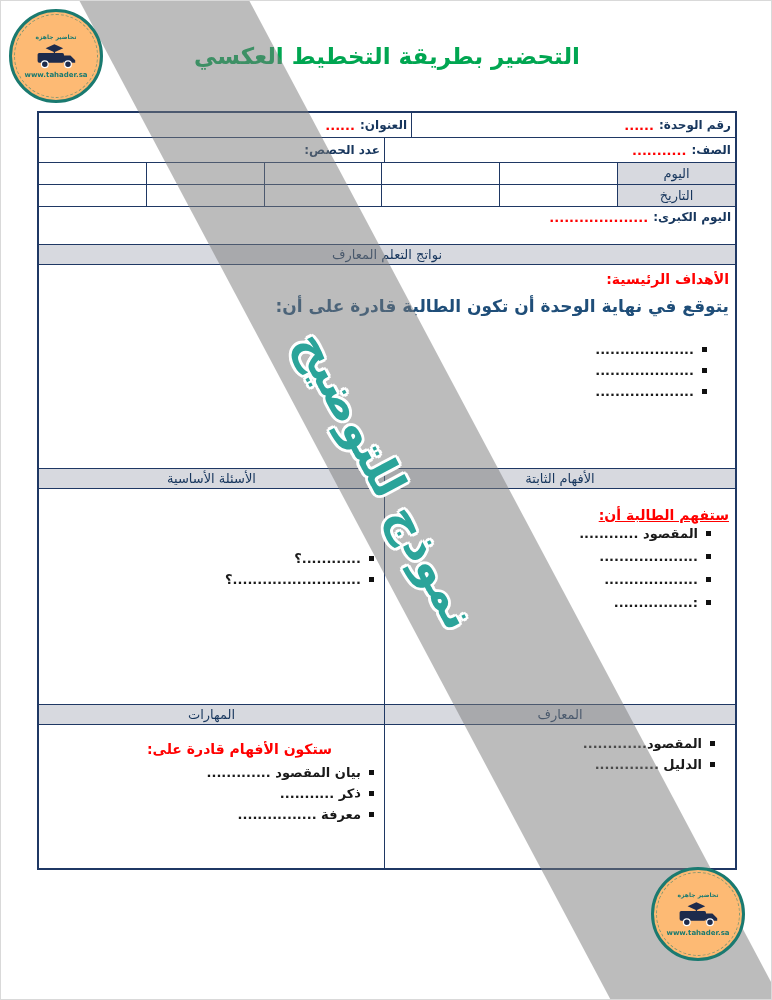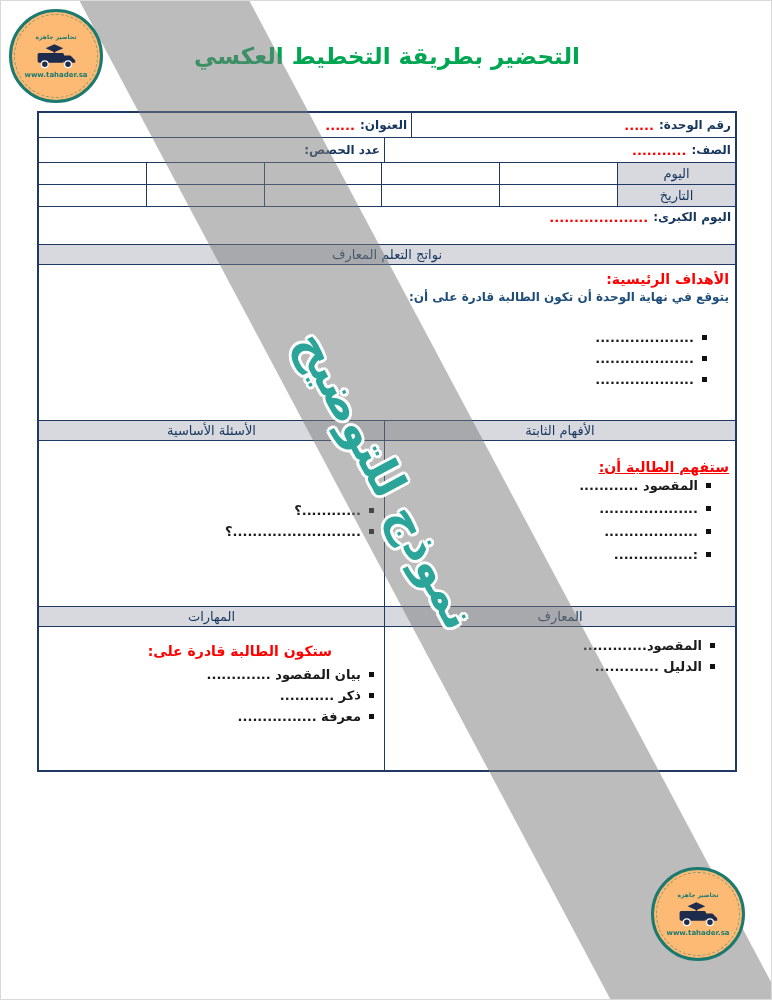--- a/index.html
+++ b/index.html
@@ -24,39 +24,39 @@
   .tbl {
     position:absolute; top:110px; right:34px; width:700px;
     border:2px solid #1F3864; z-index:1;
   }
   .trow { display:flex; border-bottom:1px solid #1F3864; align-items:stretch; }
   .trow:last-child { border-bottom:none; }
   .cell { display:flex; align-items:center; padding:0 4px; min-width:0; }
   .cell:not(:first-child) { border-right:1px solid #1F3864; }
 
   .h25{height:25px} .h22{height:22px} .h38{height:38px} .h20{height:20px}
-  .h160{height:156px} .h170{height:166px} .h143{height:143px}
+  .h160{height:204px} .h170{height:216px} .h143{height:143px}
   .w323{width:323px} .w350{width:350px} .w117{width:117px} .w118{width:118px}
   .grow{flex:1}
 
   .hdr {
     background:#D7D9DF; justify-content:center;
     font-weight:normal; color:#17365D; font-size:13px;
   }
   .lbl { font-weight:bold; color:#17365D; font-size:12px; white-space:nowrap; }
   .dots { font-weight:bold; font-size:13px; white-space:nowrap; }
   .red { color:#FF0000; }
 
   .cell.top { align-items:flex-start; padding-top:3px; }
 
   .content { display:block; padding:4px 6px; overflow:hidden; }
 
   
   .goals-title { color:#FF0000; font-weight:bold; font-size:14px; margin-top:2px; }
-  .goals-expect { color:#1F4E79; font-weight:bold; font-size:12px; margin-top:3px; }
+  .goals-expect { color:#1F4E79; font-weight:bold; font-size:17px; margin-top:9px; }
   .goal-list { margin-top:26px; margin-right:22px; }
 
   
   .bl {
     display:flex; align-items:center; margin-bottom:6px;
     color:#1a1a1a; font-weight:bold; font-size:13px;
   }
   .sq { width:5px; height:5px; background:#111; margin-left:8px; flex:none; }
 
   
@@ -258,21 +258,21 @@
               <span class="sq"></span>
               <span>المقصود.............</span>
             </div>
           <div class="bl">
               <span class="sq"></span>
               <span>الدليل .............</span>
             </div>
         </div>
       </div>
       <div class="cell grow content">
-        <div class="s-intro">ستكون الطالبة قادرة على:</div>
+        <div class="s-intro">ستكون الأفهام قادرة على:</div>
         <div class="s-list">
           <div class="bl">
               <span class="sq"></span>
               <span>بيان المقصود .............</span>
             </div>
           <div class="bl">
               <span class="sq"></span>
               <span>ذكر ...........</span>
             </div>
           <div class="bl">

